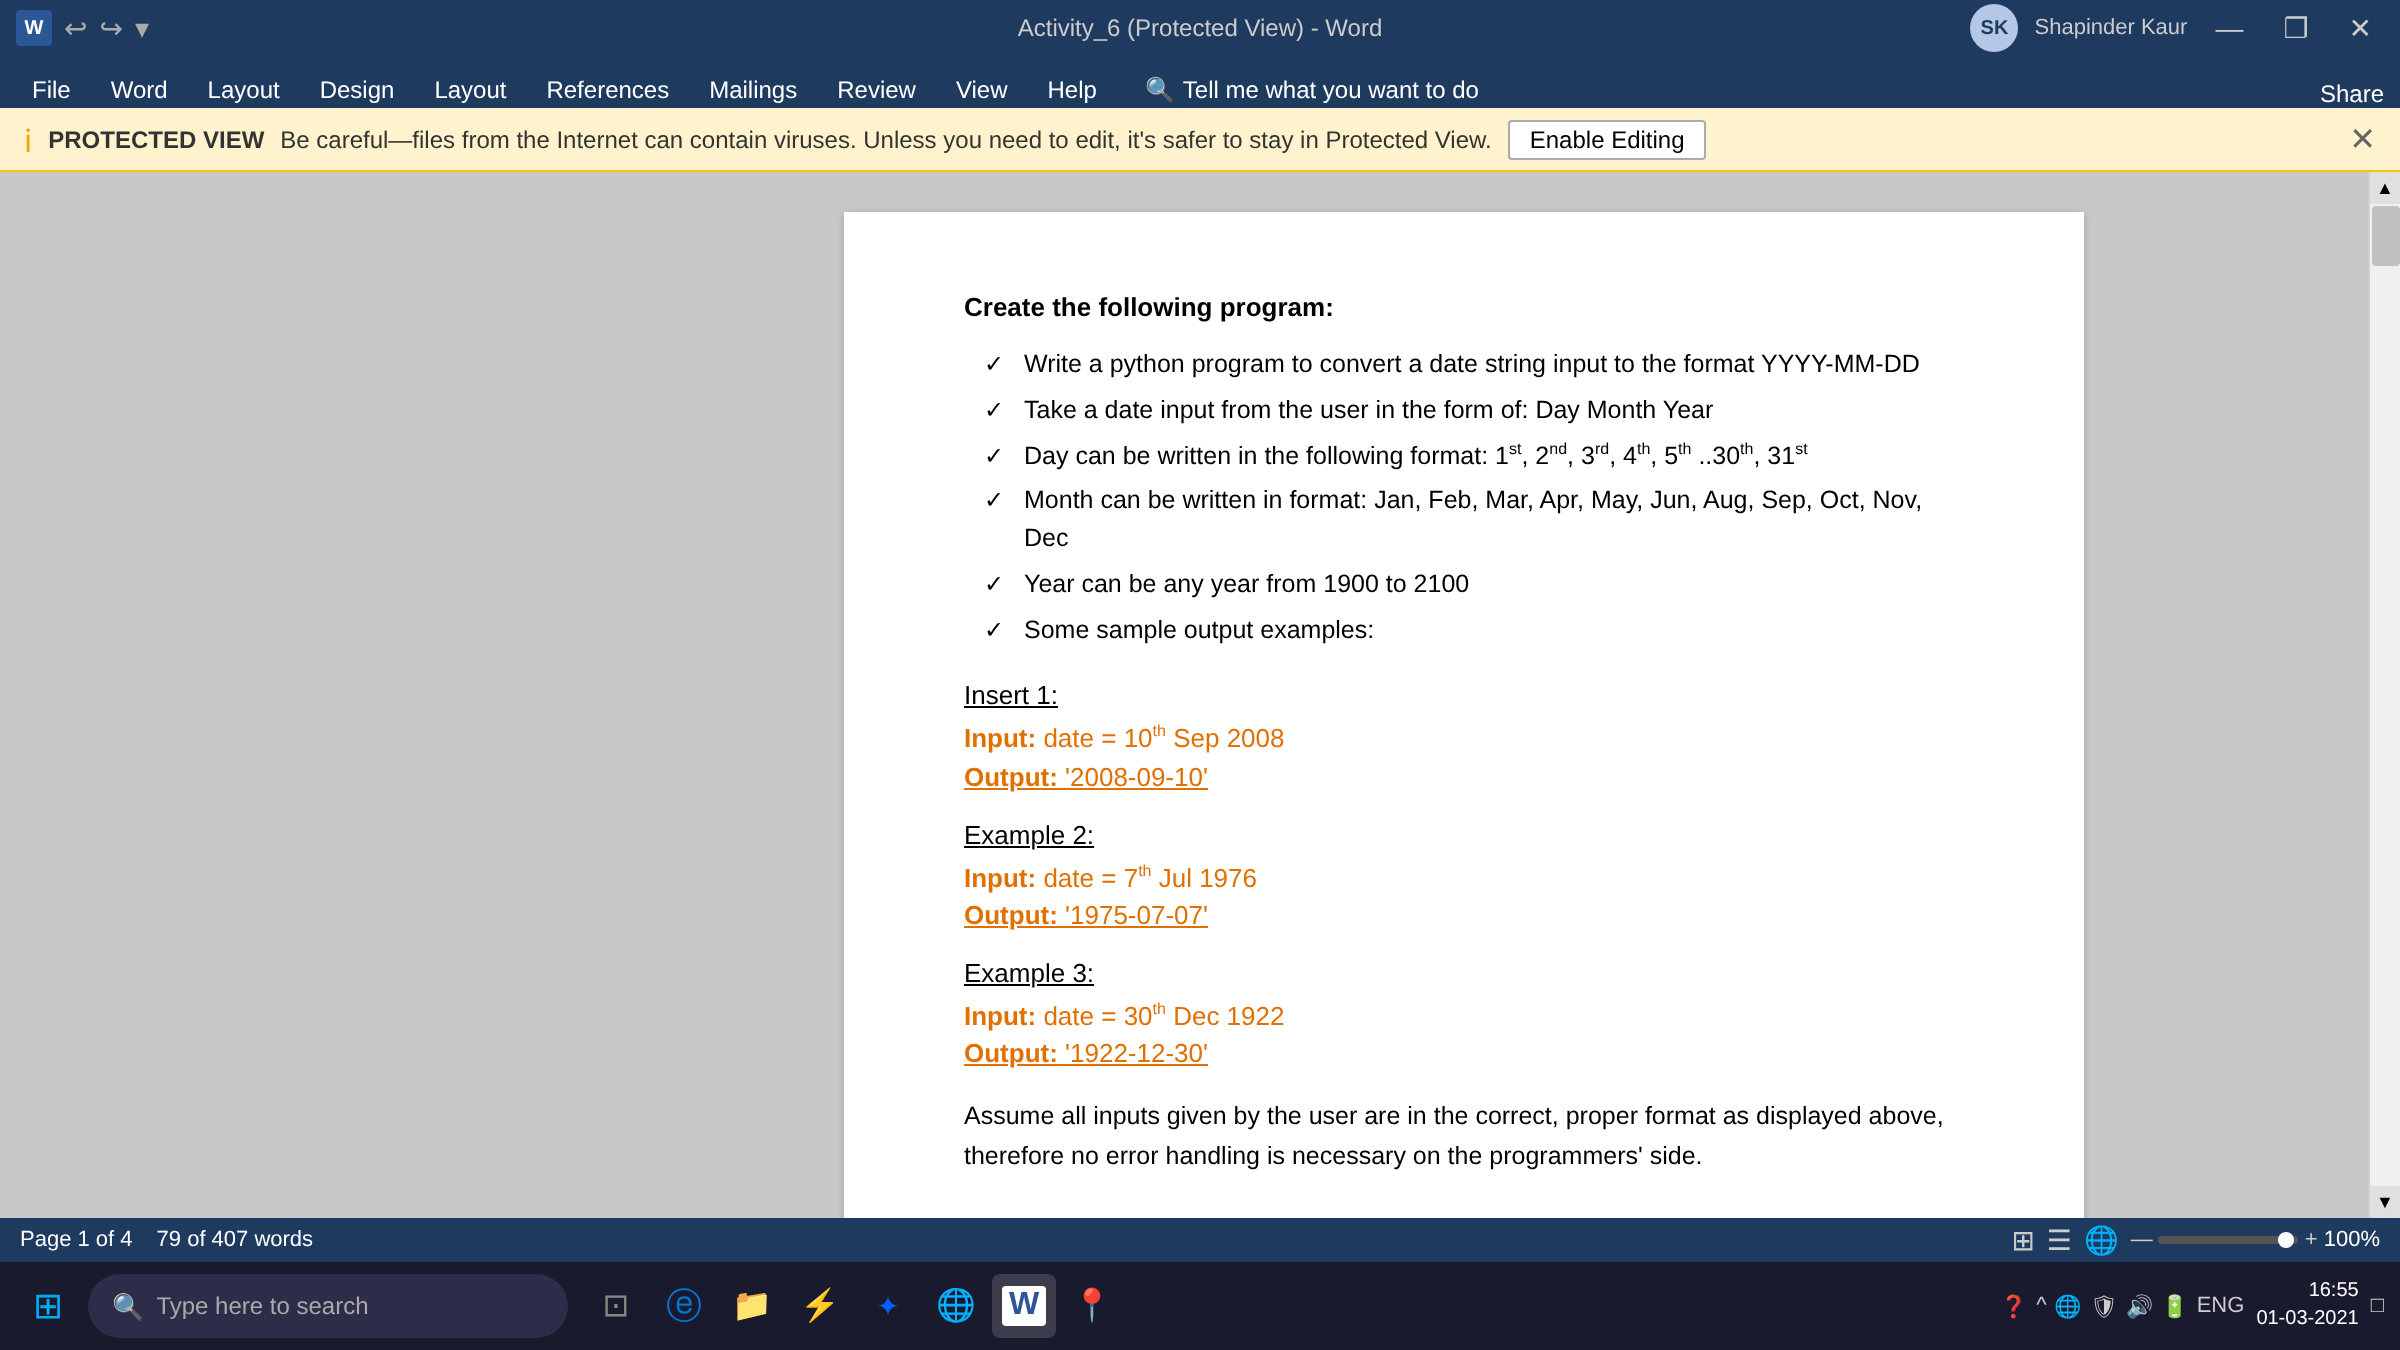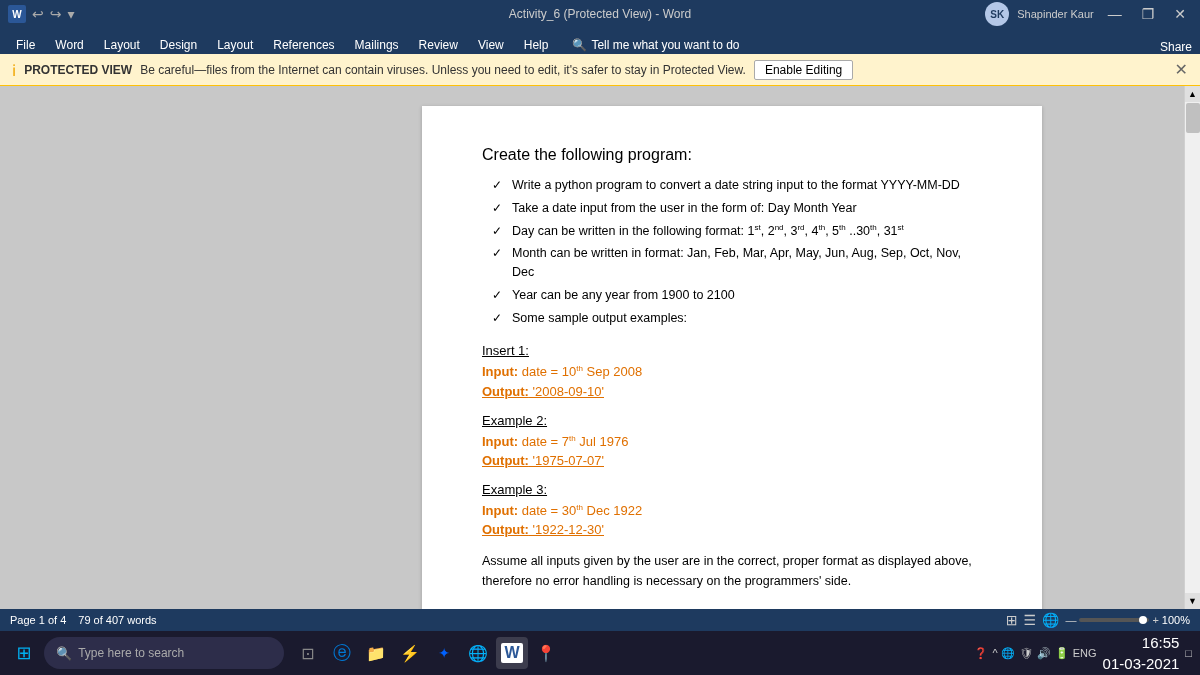--- a/index.html
+++ b/index.html
@@ -115,22 +115,22 @@
 
     .page-title {
       font-size: 18px;
       font-weight: 600;
       color: #000;
       margin-bottom: 16px;
       text-align: center;
     }
 
     .section-heading {
-      font-size: 16px;
-      font-weight: normal;
+      font-size: 13px;
+      font-weight: bold;
       margin-bottom: 12px;
     }
 
     .checklist { list-style: none; padding-left: 10px; margin-bottom: 16px; }
     .checklist li { position: relative; padding-left: 20px; margin-bottom: 4px; font-size: 12.5px; line-height: 1.5; }
     .checklist li::before { content: '✓'; position: absolute; left: 0; color: #000; font-size: 12px; }
 
     .example-heading { 
       text-decoration: underline; 
       margin: 14px 0 6px 0; 
@@ -180,21 +180,21 @@
       padding: 0 12px;
       gap: 6px;
       min-width: 240px;
       cursor: text;
     }
     .taskbar-search-icon { color: #999; font-size: 13px; }
     .taskbar-search-text { color: #aaa; font-size: 12px; }
     .taskbar-apps { display: flex; align-items: center; gap: 2px; margin-left: 4px; }
     .taskbar-app { width: 32px; height: 32px; display: flex; align-items: center; justify-content: center; border-radius: 4px; cursor: pointer; font-size: 16px; }
     .taskbar-right { margin-left: auto; display: flex; align-items: center; gap: 6px; }
-    .taskbar-clock { color: white; font-size: 15px; text-align: right; line-height: 1.4; }
+    .taskbar-clock { color: white; font-size: 10px; text-align: right; line-height: 1.4; }
     .taskbar-icons { display: flex; align-items: center; gap: 4px; color: #ccc; font-size: 13px; }
     .sys-icon { color: #ccc; font-size: 11px; cursor: pointer; }
   </style>
 </head>
 <body>
 
 <div class="title-bar">
   <div class="title-bar-left">
     <div class="title-icon">W</div>
     <span class="undo-btn" title="Undo">↩</span>

